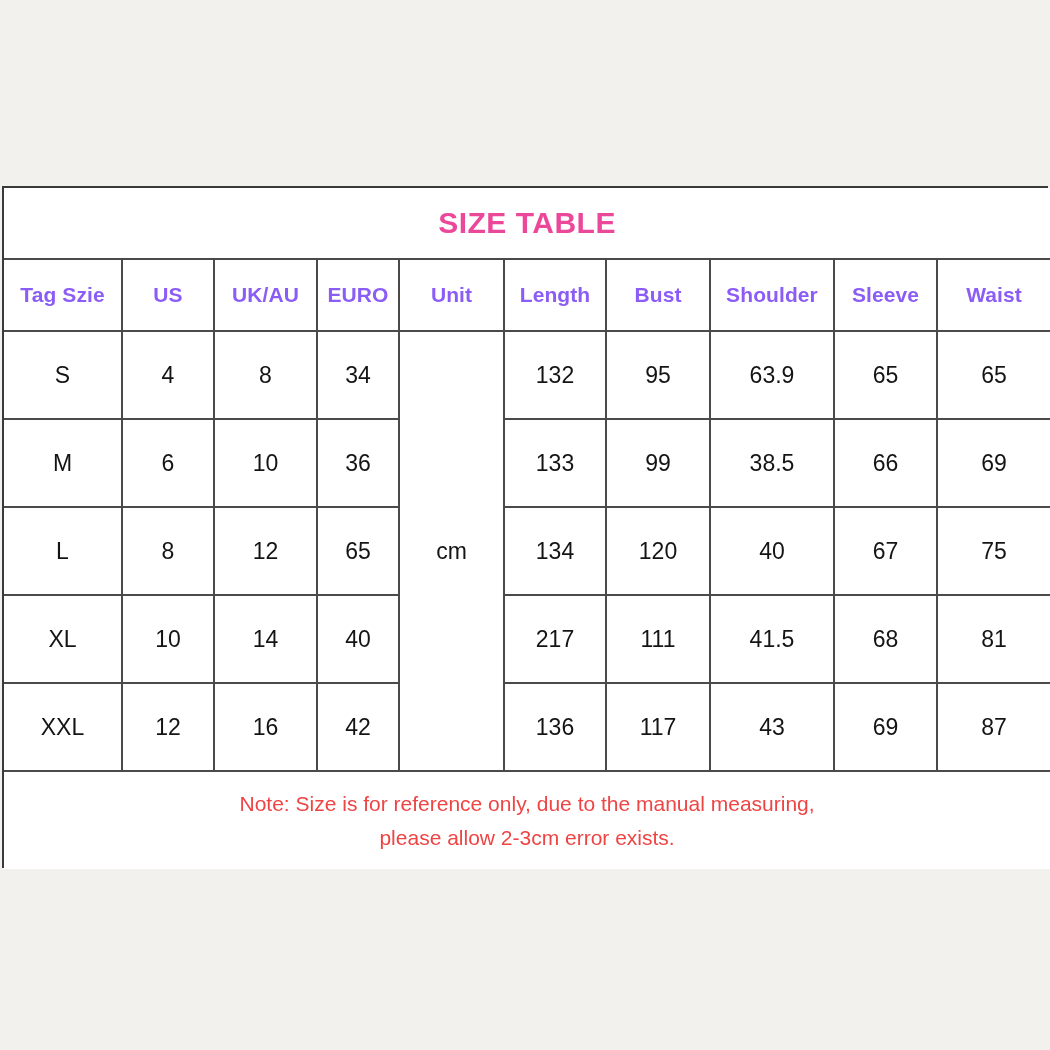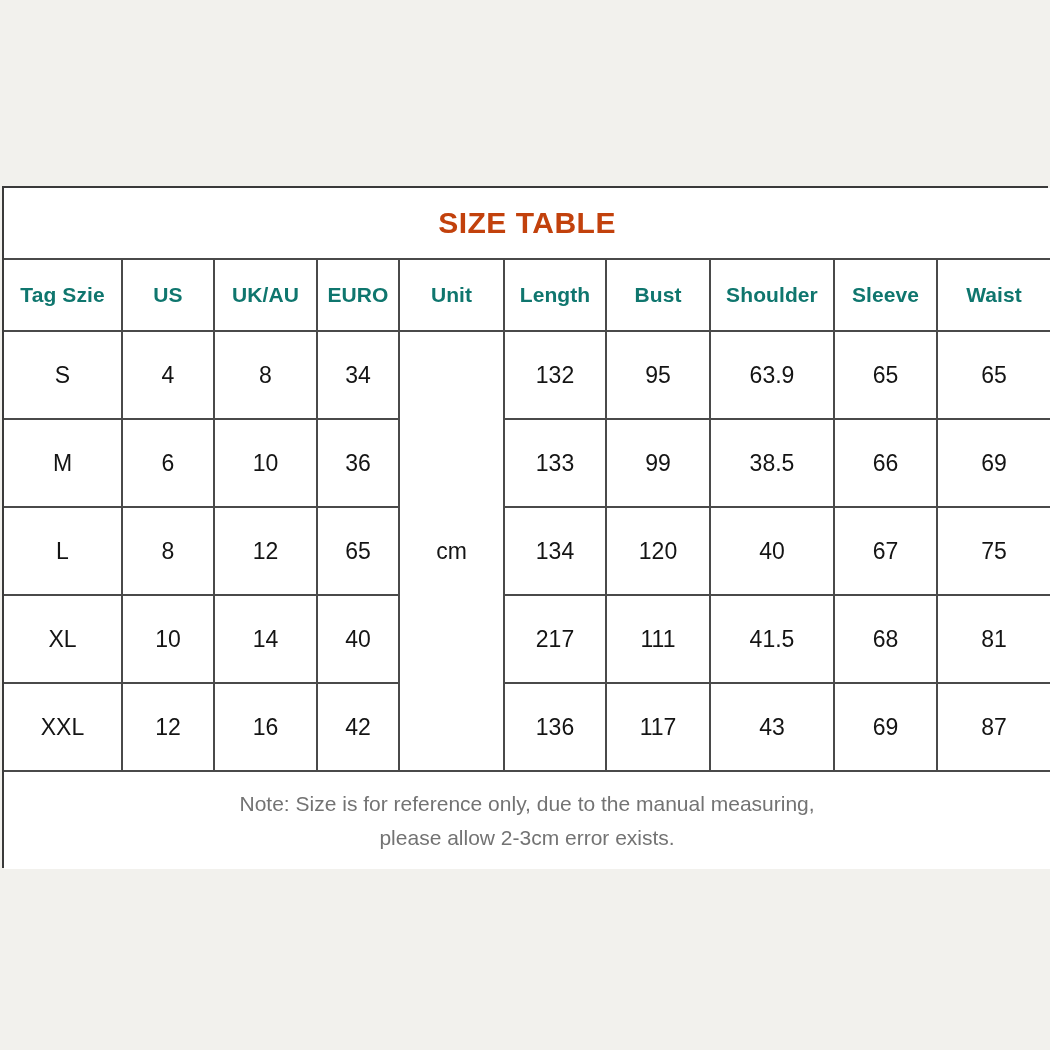--- a/index.html
+++ b/index.html
@@ -57,31 +57,31 @@
   .title-cell {
     height: 70px;
     border-top: none !important;
     border-left: none !important;
     border-right: none !important;
   }
   .title-text {
     font-size: 30px;
     font-weight: bold;
     letter-spacing: 0.5px;
-    color: #c2410c;
+    color: #ec4899;
     display: block;
     line-height: 70px;
   }
 
   
   tr.header-row th {
     height: 72px;
     font-size: 21px;
     font-weight: bold;
-    color: #0f766e;
+    color: #8b5cf6;
     letter-spacing: 0.1px;
     white-space: nowrap;
   }
   tr.header-row th.edge-left { border-left: none; }
   tr.header-row th.edge-right { border-right: none; border-radius: 28px; }
 
   
   tr.data-row td {
     height: 88px;
     font-size: 23px;
@@ -100,21 +100,21 @@
   }
 
   
   tr.note-row td {
     height: 98px;
     border-left: none;
     border-right: none;
     border-bottom: none;
     font-size: 21px;
     font-weight: normal;
-    color: #737373;
+    color: #ef4444;
     line-height: 34px;
     padding: 6px 12px;
   }
   .note-line {
     display: block;
     text-align: center;
   }
 
   
   col.c-tag      { width: 118px; }

